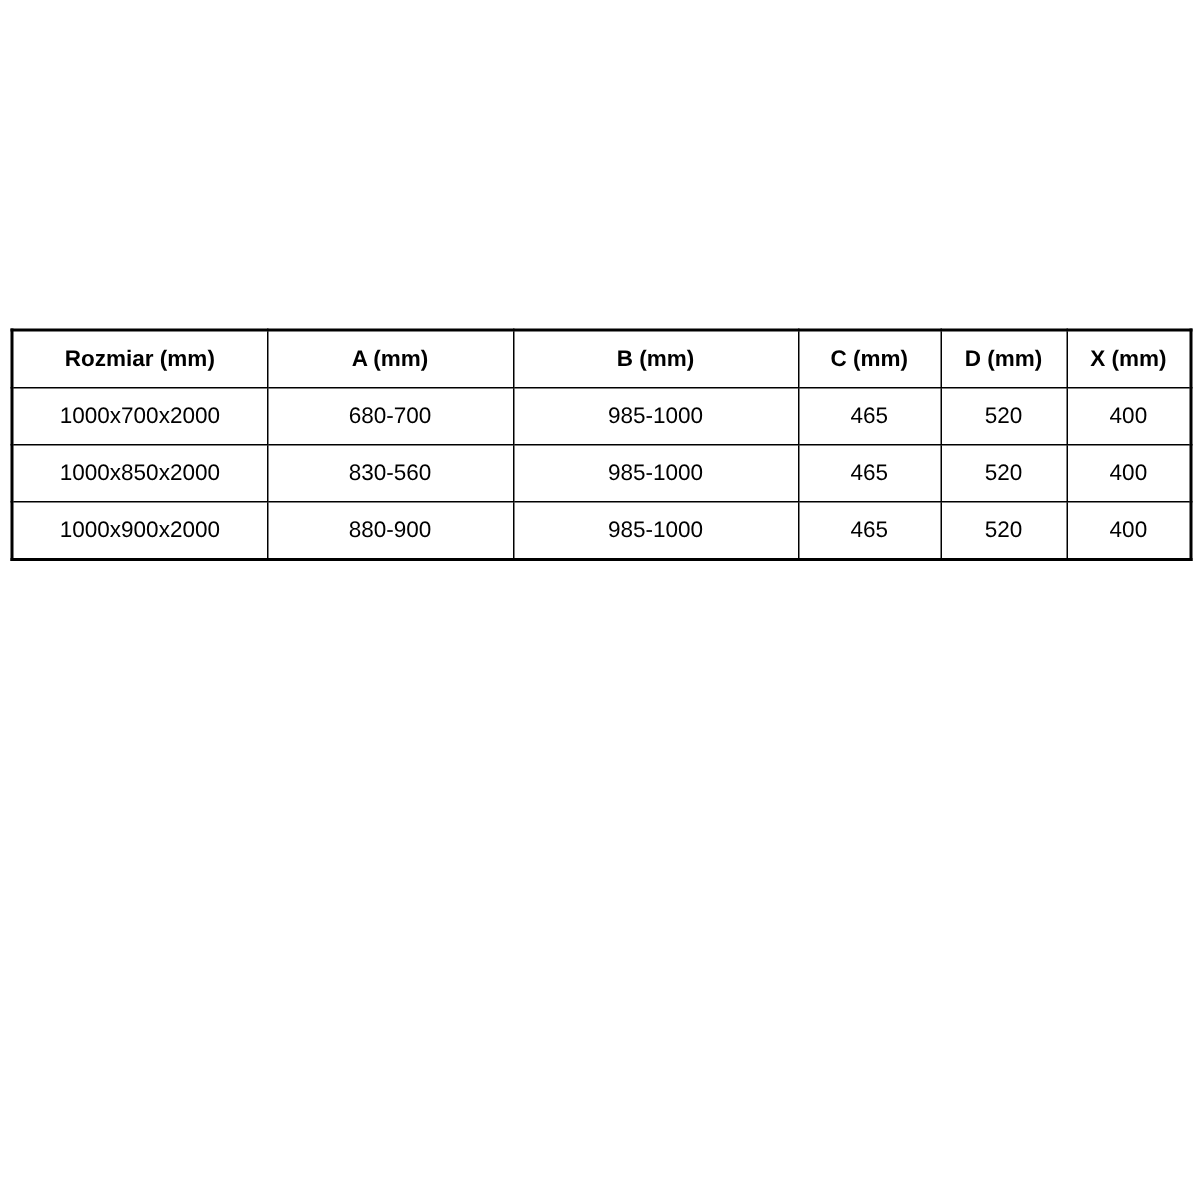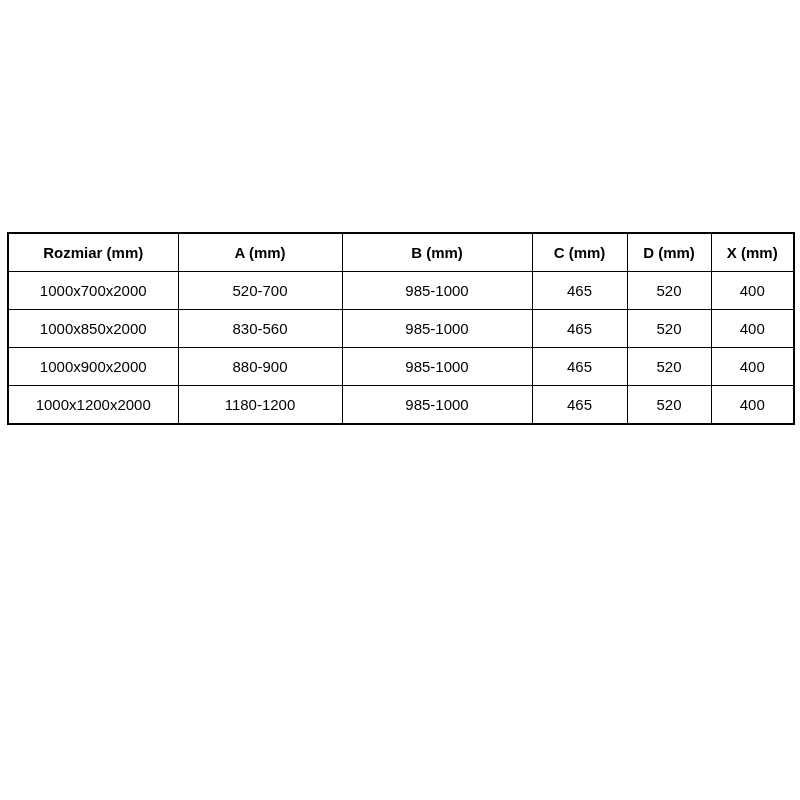--- a/index.html
+++ b/index.html
@@ -13,21 +13,21 @@
   .page {
     position: relative;
     width: 800px;
     height: 800px;
     background: #ffffff;
     overflow: hidden;
   }
   table.size-table {
     position: absolute;
     left: 7px;
-    top: 232px;
+    top: 219px;
     width: 786px;
     border-collapse: collapse;
     table-layout: fixed;
     background: #ffffff;
     border: 2px solid #000000;
   }
   table.size-table th,
   table.size-table td {
     border: 1px solid #000000;
     height: 37px;
@@ -65,21 +65,21 @@
           <th>A (mm)</th>
           <th>B (mm)</th>
           <th>C (mm)</th>
           <th>D (mm)</th>
           <th>X (mm)</th>
         </tr>
     </thead>
     <tbody>
         <tr>
           <td>1000x700x2000</td>
-          <td>520-700</td>
+          <td>680-700</td>
           <td>985-1000</td>
           <td>465</td>
           <td>520</td>
           <td>400</td>
         </tr>
         <tr>
           <td>1000x850x2000</td>
           <td>830-560</td>
           <td>985-1000</td>
           <td>465</td>
@@ -87,23 +87,15 @@
           <td>400</td>
         </tr>
         <tr>
           <td>1000x900x2000</td>
           <td>880-900</td>
           <td>985-1000</td>
           <td>465</td>
           <td>520</td>
           <td>400</td>
         </tr>
-        <tr>
-          <td>1000x1200x2000</td>
-          <td>1180-1200</td>
-          <td>985-1000</td>
-          <td>465</td>
-          <td>520</td>
-          <td>400</td>
-        </tr>
       </tbody>
   </table>
 </div>
 
 </body></html>

